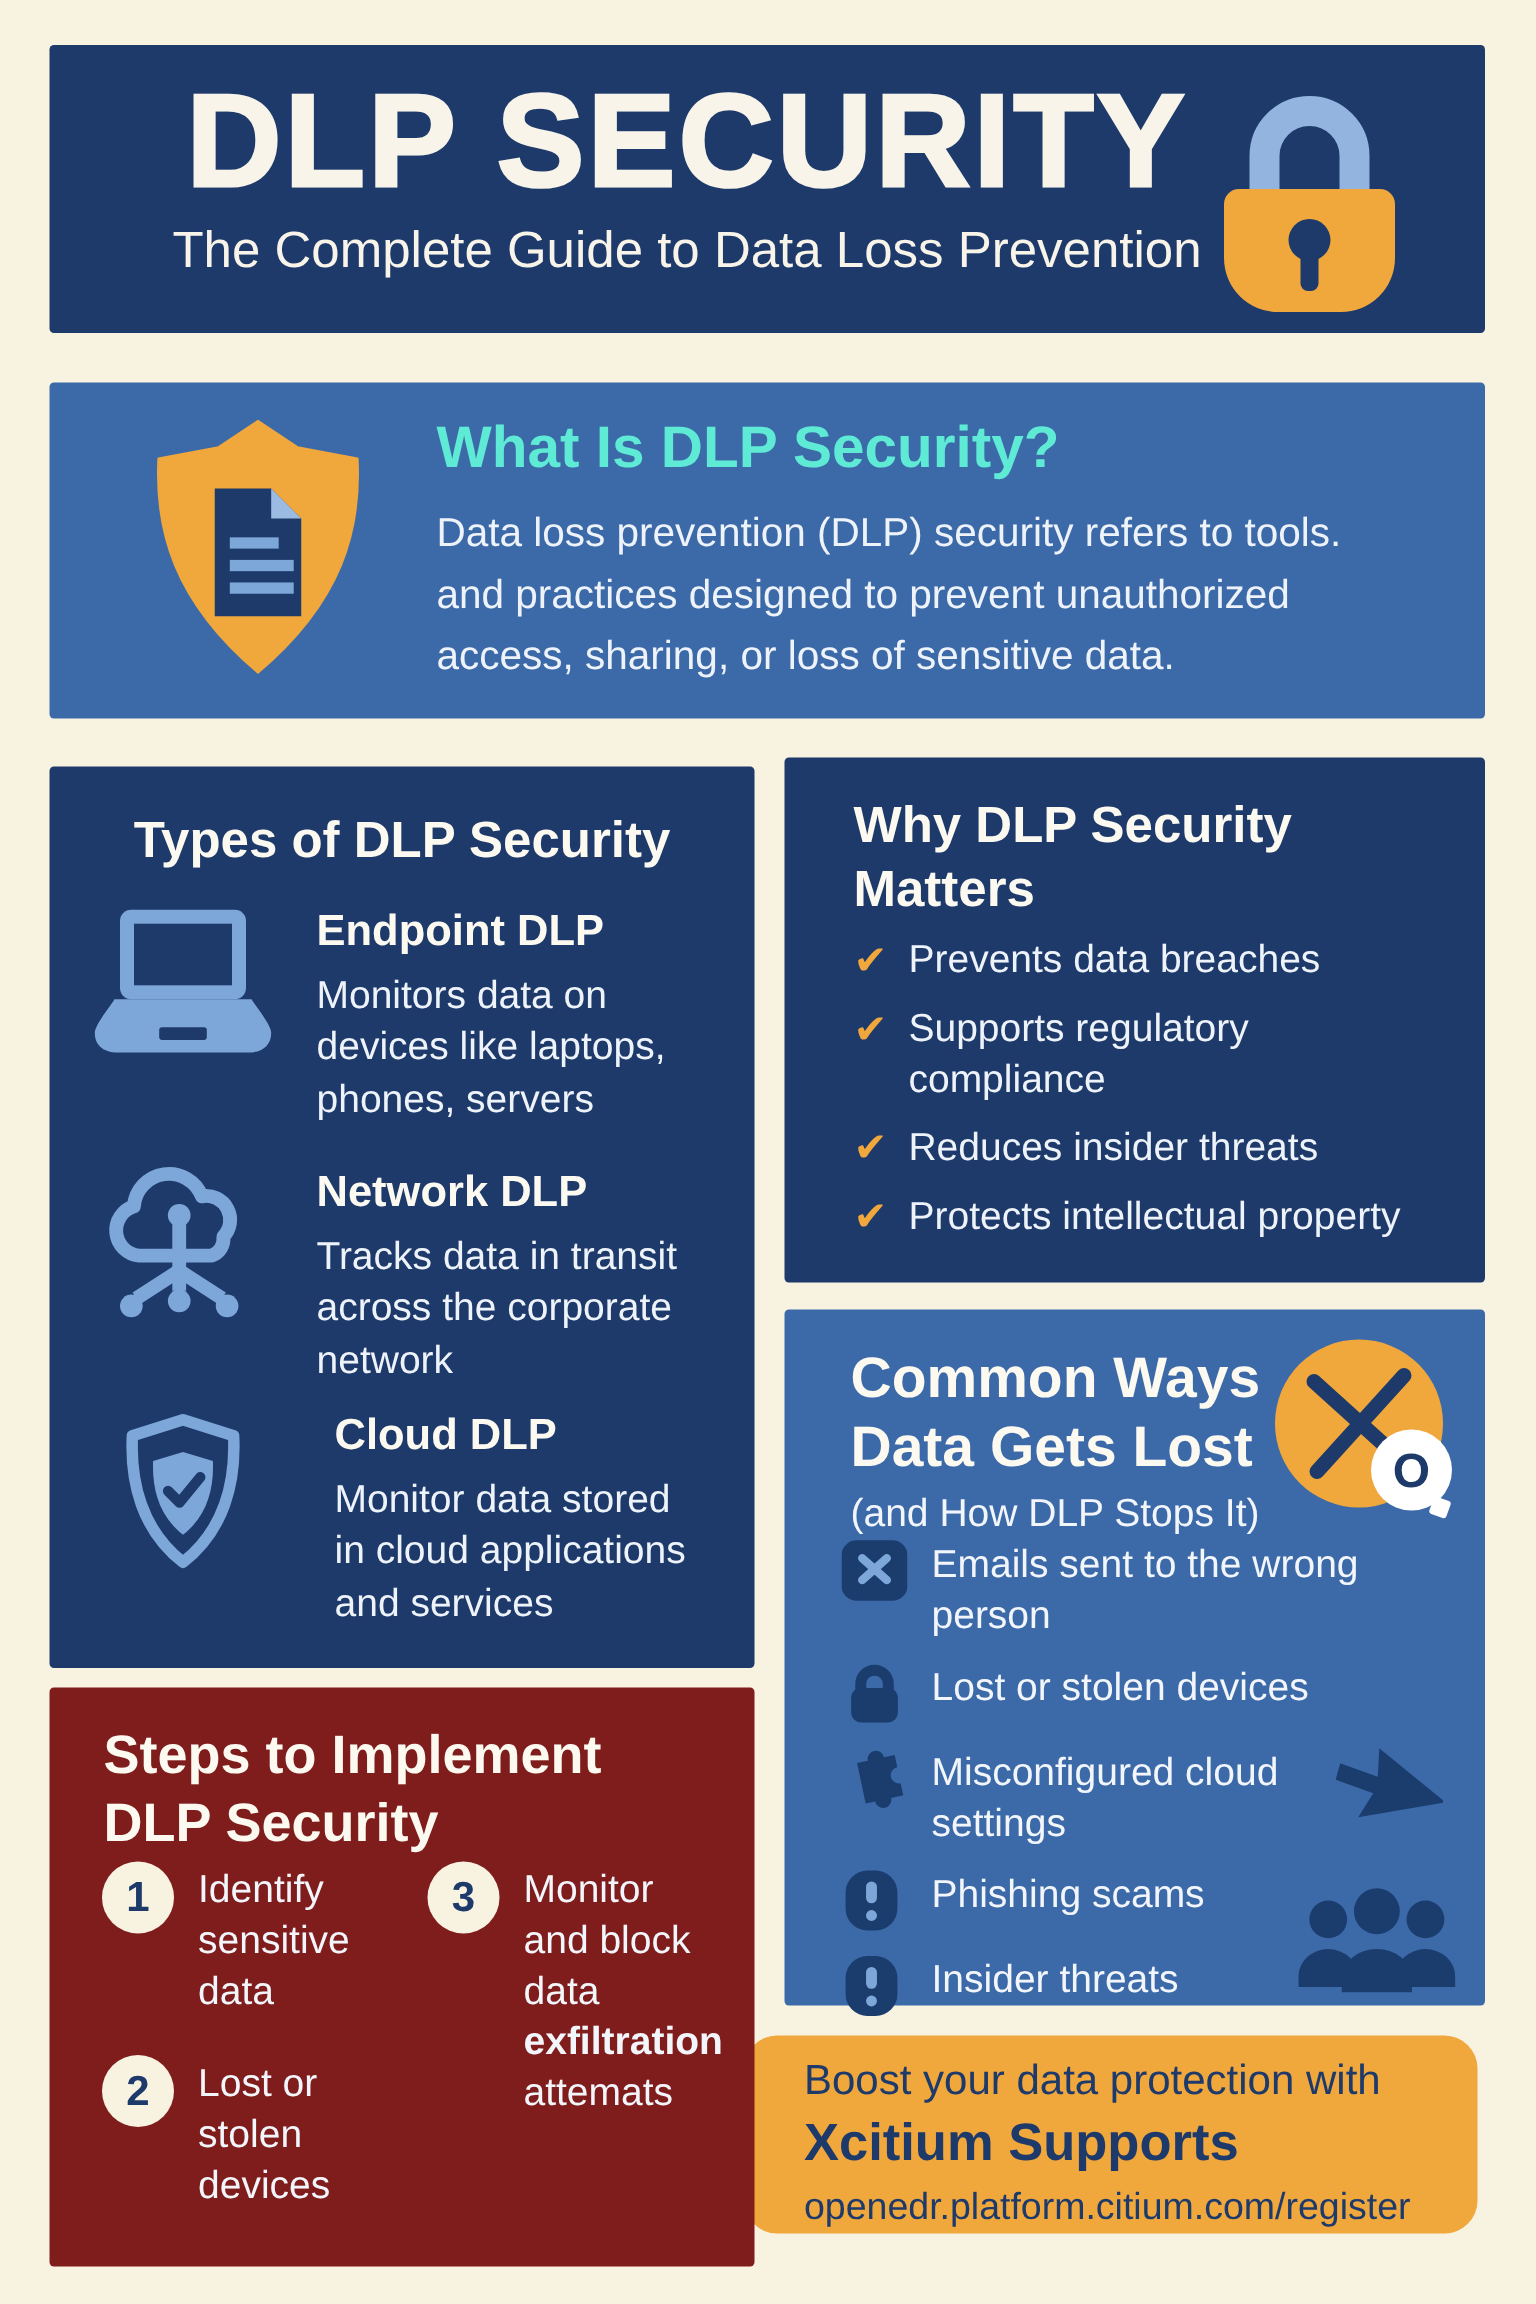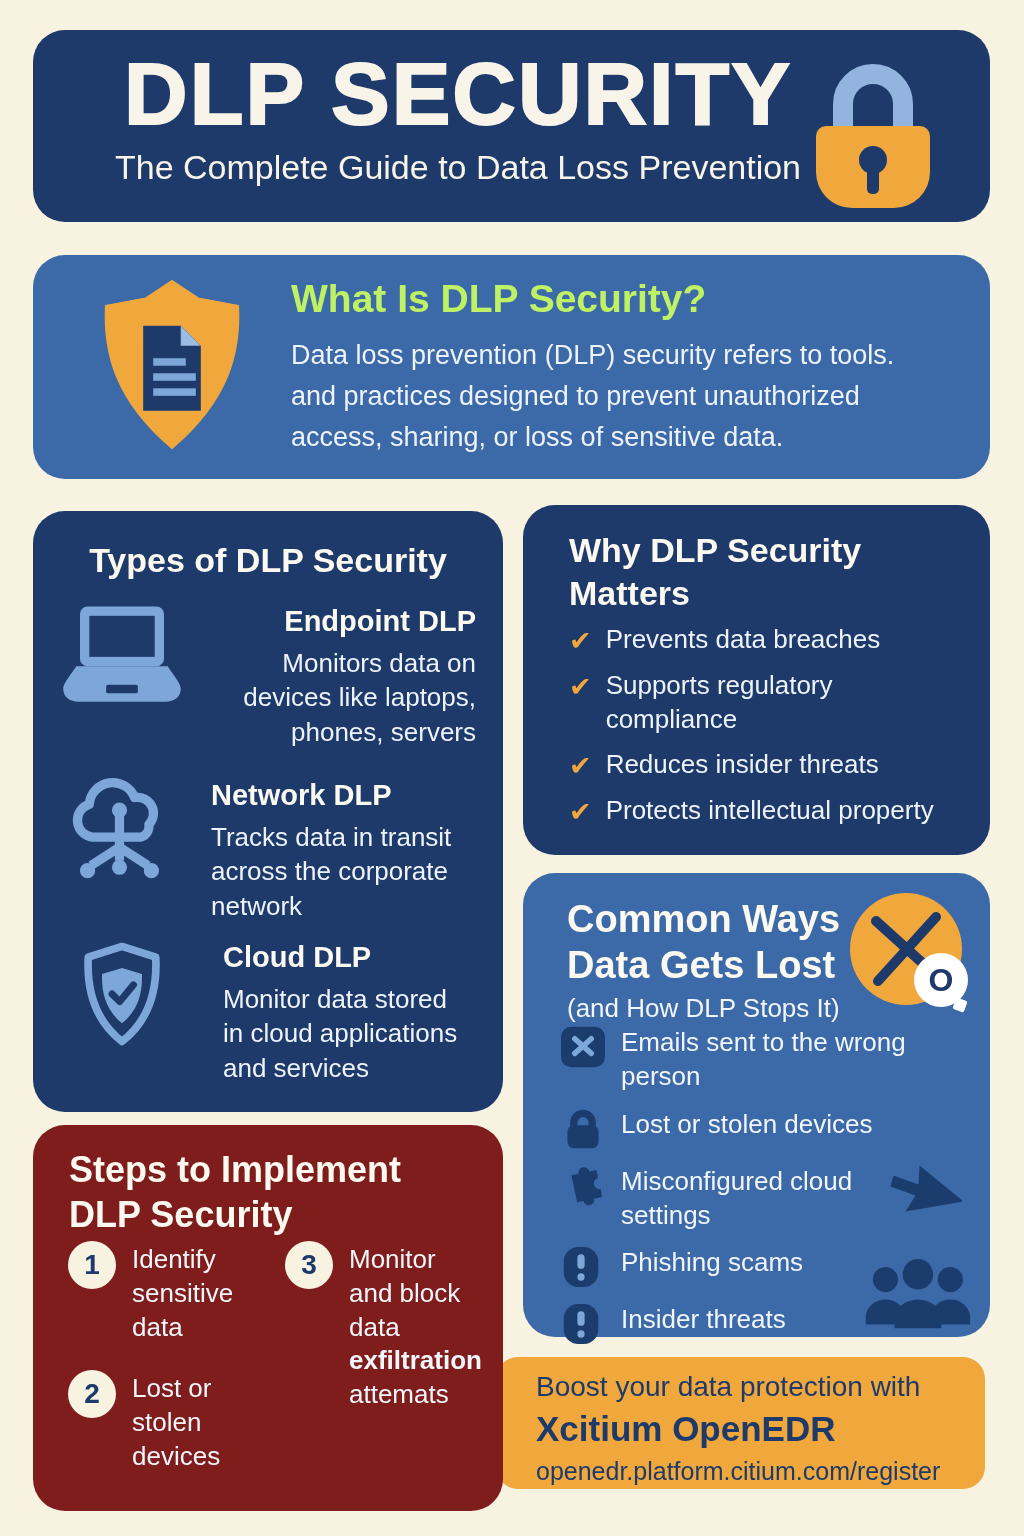--- a/index.html
+++ b/index.html
@@ -2,45 +2,45 @@
 <html><head>
 <meta charset="utf-8">
 <style>
   html,body { margin:0; padding:0; }
   body { background:#f8f2e1; }
   .page {
     position:relative; width:1024px; height:1536px;
     background:#f8f2e1; overflow:hidden;
     font-family:"Liberation Sans", sans-serif;
   }
-  .card { position:absolute; border-radius:32px; }
+  .card { position:absolute; border-radius:3px; }
   .preline { white-space:pre-line; }
 
   
   .header-card { left:33px; top:30px; width:957px; height:192px; background:#1d3a6b; }
   .header-text { position:absolute; left:0; top:0; width:850px; text-align:center; color:#f8f4e9; }
   .header-text h1 {
     margin:20px 0 0; font-size:88px; line-height:1; font-weight:bold;
     letter-spacing:2px; -webkit-text-stroke:2px #f8f4e9;
   }
   .header-text p { margin:10px 0 0; font-size:34px; }
   .lock-icon { position:absolute; right:42px; top:16px; width:150px; height:168px; }
 
   
   .whatis-card { left:33px; top:255px; width:957px; height:224px; background:#3c6aa9; color:#eef3fa; }
   .shield-icon { position:absolute; left:45px; top:18px; width:188px; height:188px; }
   .whatis-content { position:absolute; left:258px; top:22px; width:690px; }
-  .whatis-content h2 { margin:0; font-size:39px; color:#bef264; }
+  .whatis-content h2 { margin:0; font-size:39px; color:#5eead4; }
   .whatis-content p { margin:14px 0 0; font-size:27px; line-height:1.52; }
 
   
   .types-card { left:33px; top:511px; width:470px; height:601px; background:#1d3a6b; color:#eef3fa; }
   .types-card h2 { margin:30px 0 0; text-align:center; font-size:34px; color:#fcf9f0; }
   .type-row { position:absolute; left:0; width:100%; display:flex; }
-  .type-row.r1 { top:88px;text-align:right; }
+  .type-row.r1 { top:88px; }
   .type-row.r2 { top:262px; }
   .type-row.r3 { top:424px;gap:12px; }
   .type-icon { width:178px; display:flex; justify-content:center; align-items:flex-start; flex-shrink:0; }
   .type-text { width:265px; }
   .type-text h3 { margin:6px 0 8px; font-size:29px; color:#fcf9f0; }
   .type-text p { margin:0; font-size:26px; line-height:1.32; }
 
   
   .why-card { left:523px; top:505px; width:467px; height:350px; background:#1d3a6b; color:#eef3fa; }
   .why-card h2 { margin:24px 0 3px 46px; font-size:34px; line-height:1.25; color:#fcf9f0; }
@@ -285,21 +285,21 @@
         <path d="M8 74 v-8 a22 20 0 0 1 44 0 v8 z" fill="#1b3d6e"></path>
         <path d="M40 78 v-10 a26 22 0 0 1 52 0 v10 z" fill="#1b3d6e"></path>
         <path d="M80 74 v-8 a22 20 0 0 1 44 0 v8 z" fill="#1b3d6e"></path>
       </svg>
     </div>
   </section>
 
   <section class="card cta-card">
     <div class="cta-inner">
       <p class="cta1">Boost your data protection with</p>
-      <p class="cta2">Xcitium OpenEDR</p>
+      <p class="cta2">Xcitium Supports</p>
       <p class="cta3">openedr.platform.citium.com/register</p>
     </div>
   </section>
 
   <section class="card steps-card">
     <h2 class="preline">Steps to Implement
 DLP Security</h2>
 
     <div class="step s1">
       <div class="step-circle">1</div>

